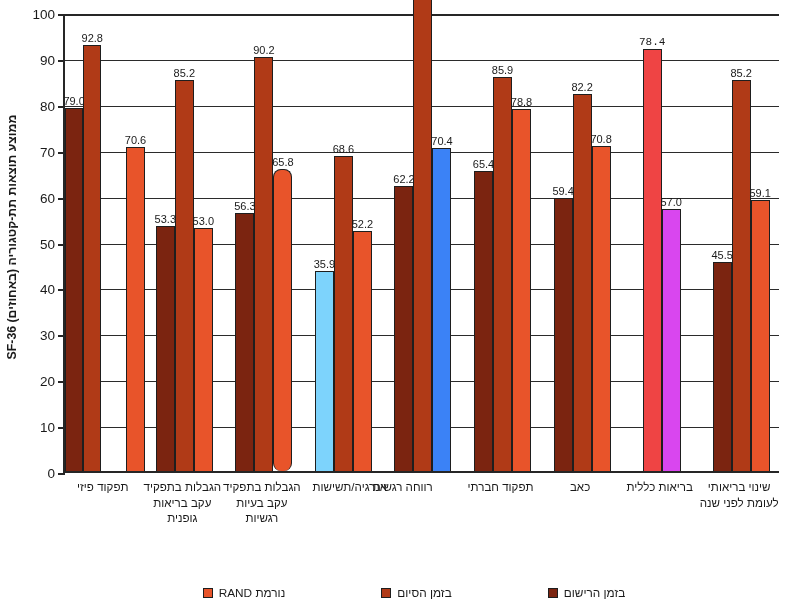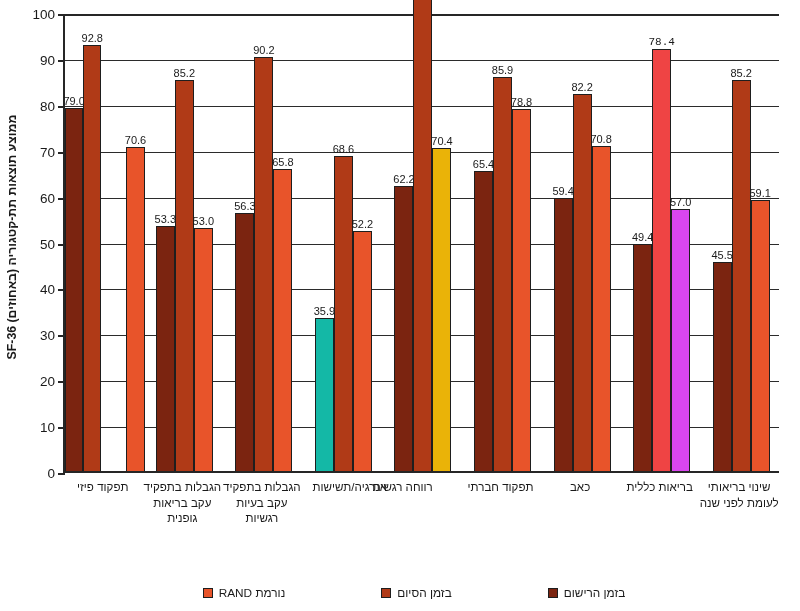--- a/index.html
+++ b/index.html
@@ -230,43 +230,43 @@
             <div class="bar-label">53.0</div>
           </div>
         </div>
         <div class="bar-group" style="left: 159.111px; width: 79.5556px;">
           <div class="bar" title="בזמן הרישום: 56.3" style="height: 258.417px; background: rgb(123, 36, 16);">
             <div class="bar-label">56.3</div>
           </div>
           <div class="bar" title="בזמן הסיום: 90.2" style="height: 414.018px; background: rgb(176, 58, 23);">
             <div class="bar-label">90.2</div>
           </div>
-          <div class="bar" title="נורמת RAND: 65.8" style="height: 302.022px; background: rgb(232, 84, 42);">
+          <div class="bar" title="נורמת RAND: 65.8" style="height: 302.022px; background: rgb(232, 84, 42); border-radius: 8px;">
             <div class="bar-label">65.8</div>
           </div>
         </div>
         <div class="bar-group" style="left: 238.667px; width: 79.5556px;">
-          <div class="bar" title="בזמן הרישום: 35.9" style="height: 153px; background: #14b8a6;">
+          <div class="bar" title="בזמן הרישום: 35.9" style="height: 200px; background: #7dd3fc;">
             <div class="bar-label">35.9</div>
           </div>
           <div class="bar" title="בזמן הסיום: 68.6" style="height: 314.874px; background: rgb(176, 58, 23);">
             <div class="bar-label">68.6</div>
           </div>
           <div class="bar" title="נורמת RAND: 52.2" style="height: 239.598px; background: rgb(232, 84, 42);">
             <div class="bar-label">52.2</div>
           </div>
         </div>
         <div class="bar-group" style="left: 318.222px; width: 79.5556px;">
           <div class="bar" title="בזמן הרישום: 62.2" style="height: 285.498px; background: rgb(123, 36, 16);">
             <div class="bar-label">62.2</div>
           </div>
           <div class="bar" title="בזמן הסיום: 85.0" style="height: 477px; background: rgb(176, 58, 23); text-align: right;">
             <div class="bar-label">85.0</div>
           </div>
-          <div class="bar" title="נורמת RAND: 70.4" style="height: 323.136px; background: #eab308;">
+          <div class="bar" title="נורמת RAND: 70.4" style="height: 323.136px; background: #3b82f6;">
             <div class="bar-label">70.4</div>
           </div>
         </div>
         <div class="bar-group" style="left: 397.778px; width: 79.5556px;">
           <div class="bar" title="בזמן הרישום: 65.4" style="height: 300.186px; background: rgb(123, 36, 16);">
             <div class="bar-label">65.4</div>
           </div>
           <div class="bar" title="בזמן הסיום: 85.9" style="height: 394.281px; background: rgb(176, 58, 23);">
             <div class="bar-label">85.9</div>
           </div>
@@ -279,23 +279,20 @@
             <div class="bar-label">59.4</div>
           </div>
           <div class="bar" title="בזמן הסיום: 82.2" style="height: 377.298px; background: rgb(176, 58, 23);">
             <div class="bar-label">82.2</div>
           </div>
           <div class="bar" title="נורמת RAND: 70.8" style="height: 324.972px; background: rgb(232, 84, 42);">
             <div class="bar-label">70.8</div>
           </div>
         </div>
         <div class="bar-group" style="left: 556.889px; width: 79.5556px;">
-          <div class="bar" title="בזמן הרישום: 49.4" style="height: 226.746px; background: rgb(123, 36, 16);">
-            <div class="bar-label">49.4</div>
-          </div>
           <div class="bar" title="בזמן הסיום: 78.4" style="height: 422px; background: #ef4444; font-family: Liberation Mono, monospace;">
             <div class="bar-label">78.4</div>
           </div>
           <div class="bar" title="נורמת RAND: 57.0" style="height: 261.63px; background: #d946ef;">
             <div class="bar-label">57.0</div>
           </div>
         </div>
         <div class="bar-group" style="left: 636.444px; width: 79.5556px;">
           <div class="bar" title="בזמן הרישום: 45.5" style="height: 208.845px; background: rgb(123, 36, 16);">
             <div class="bar-label">45.5</div>

